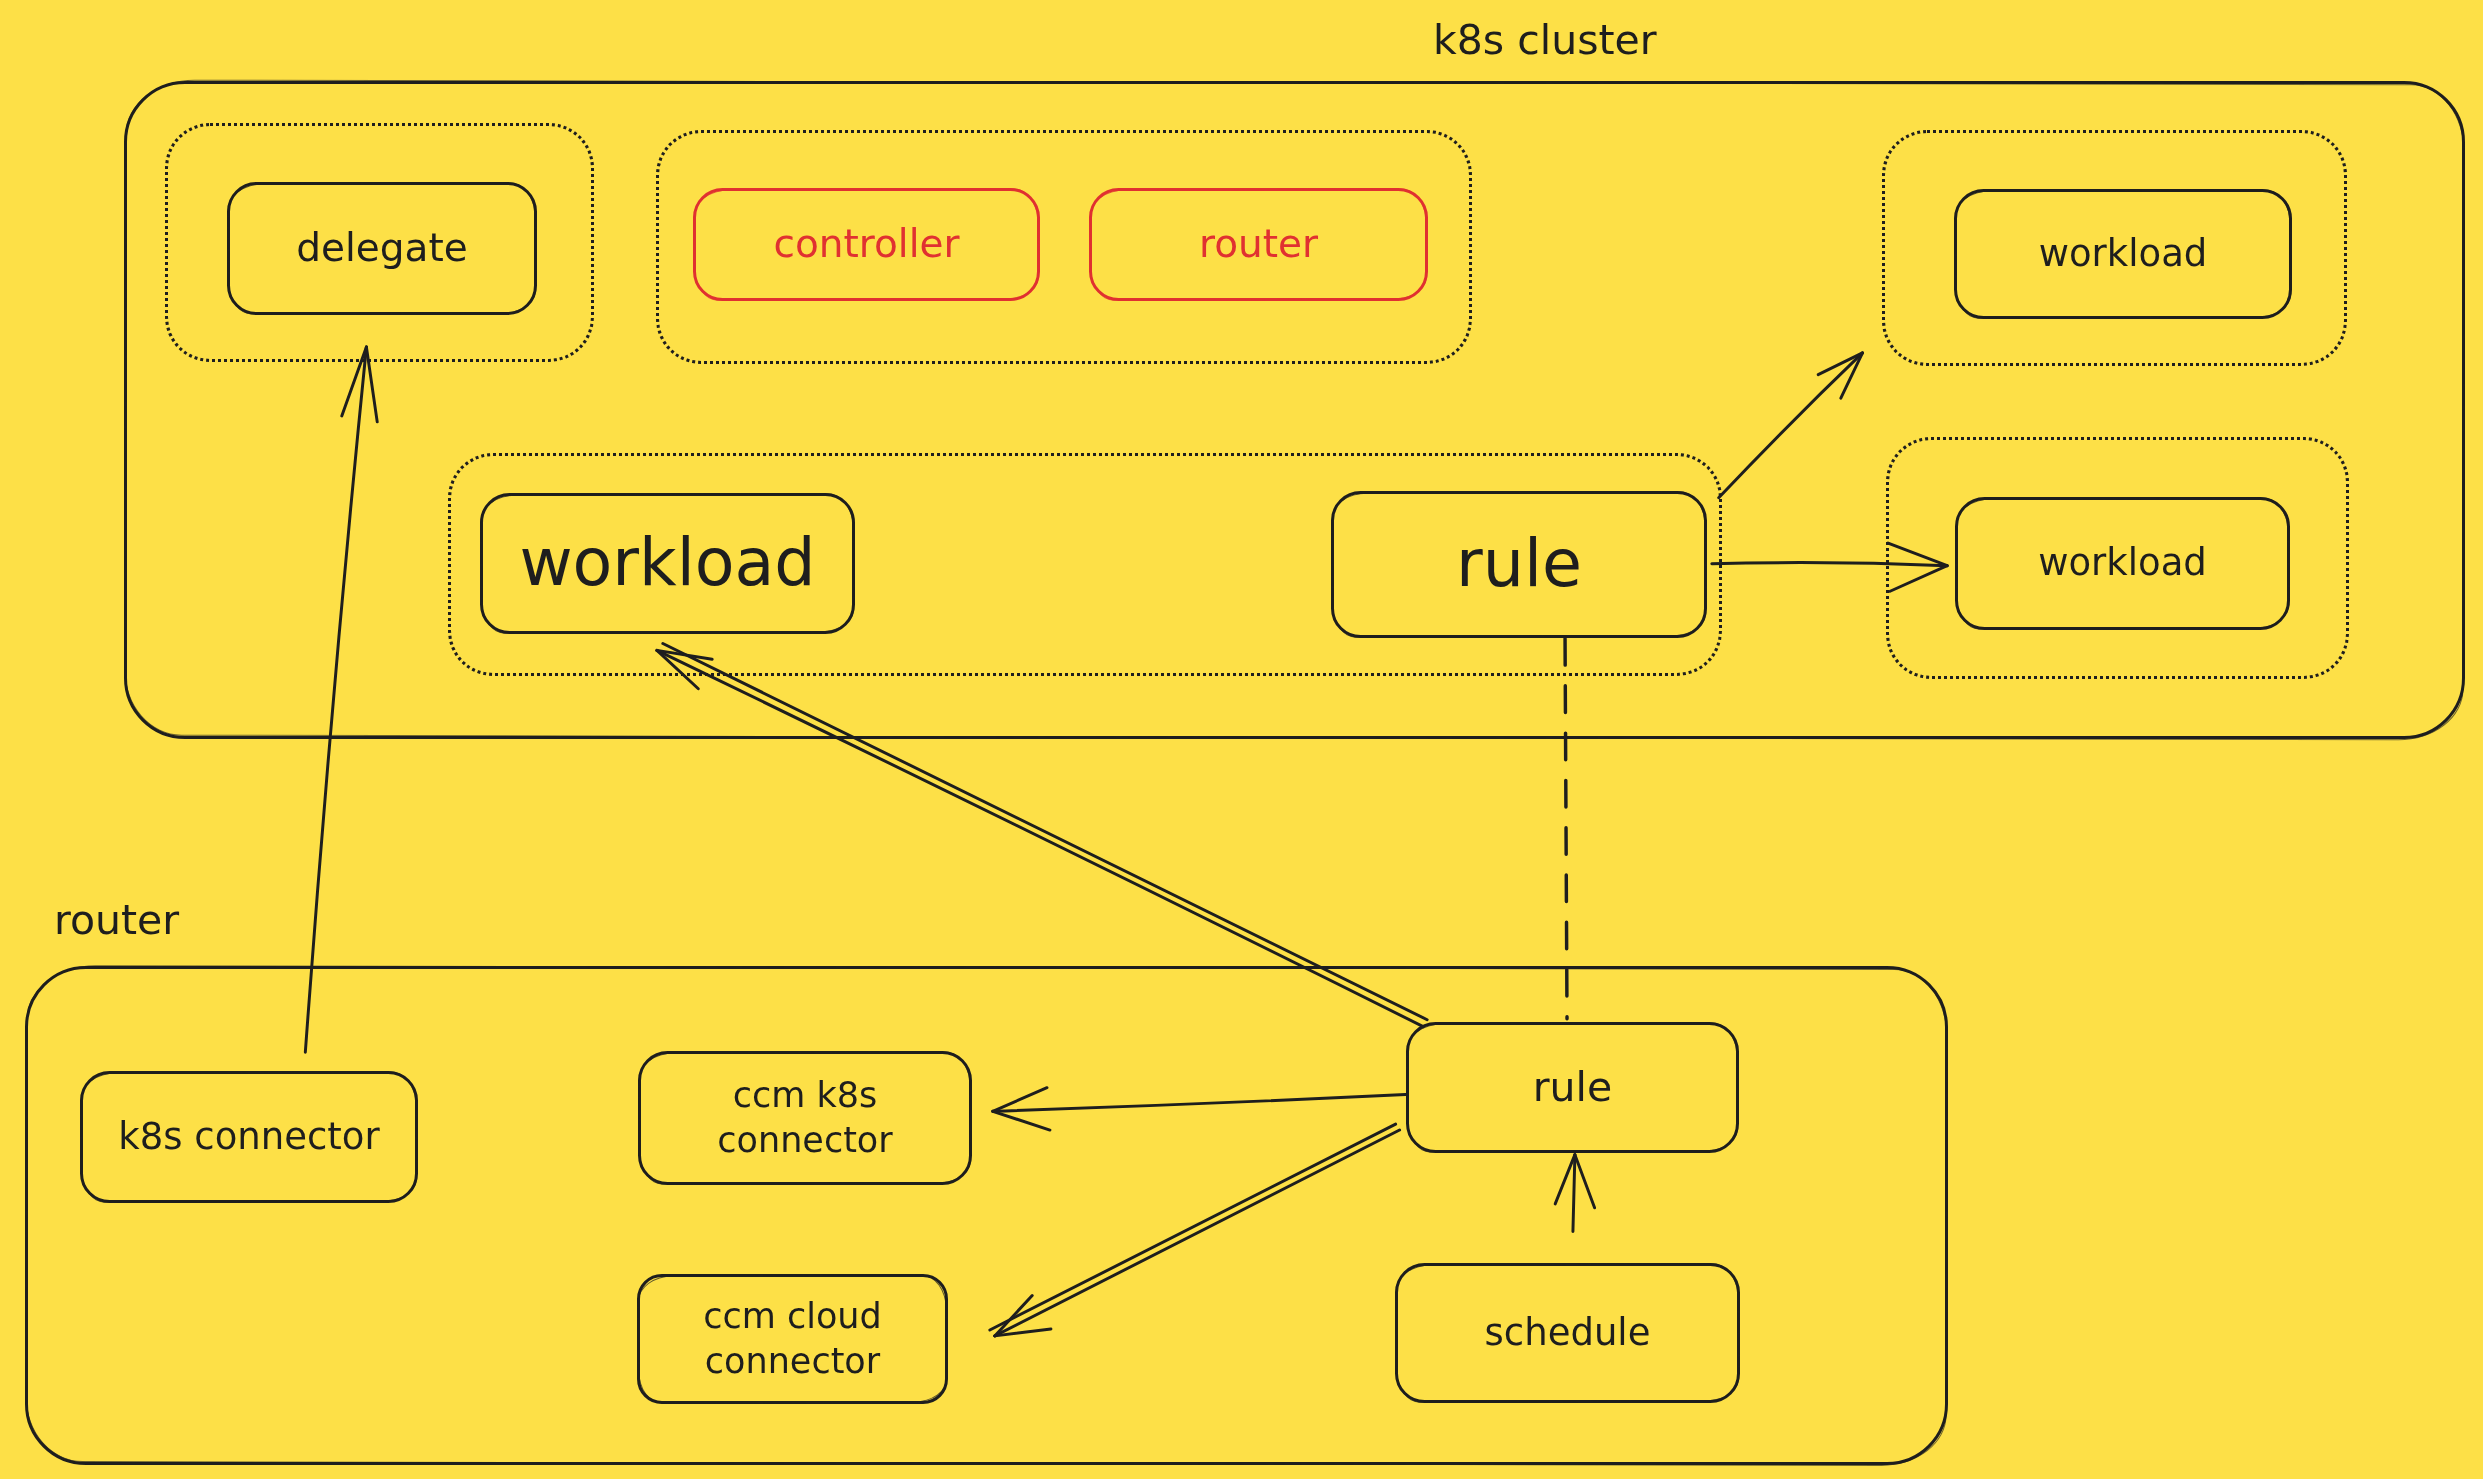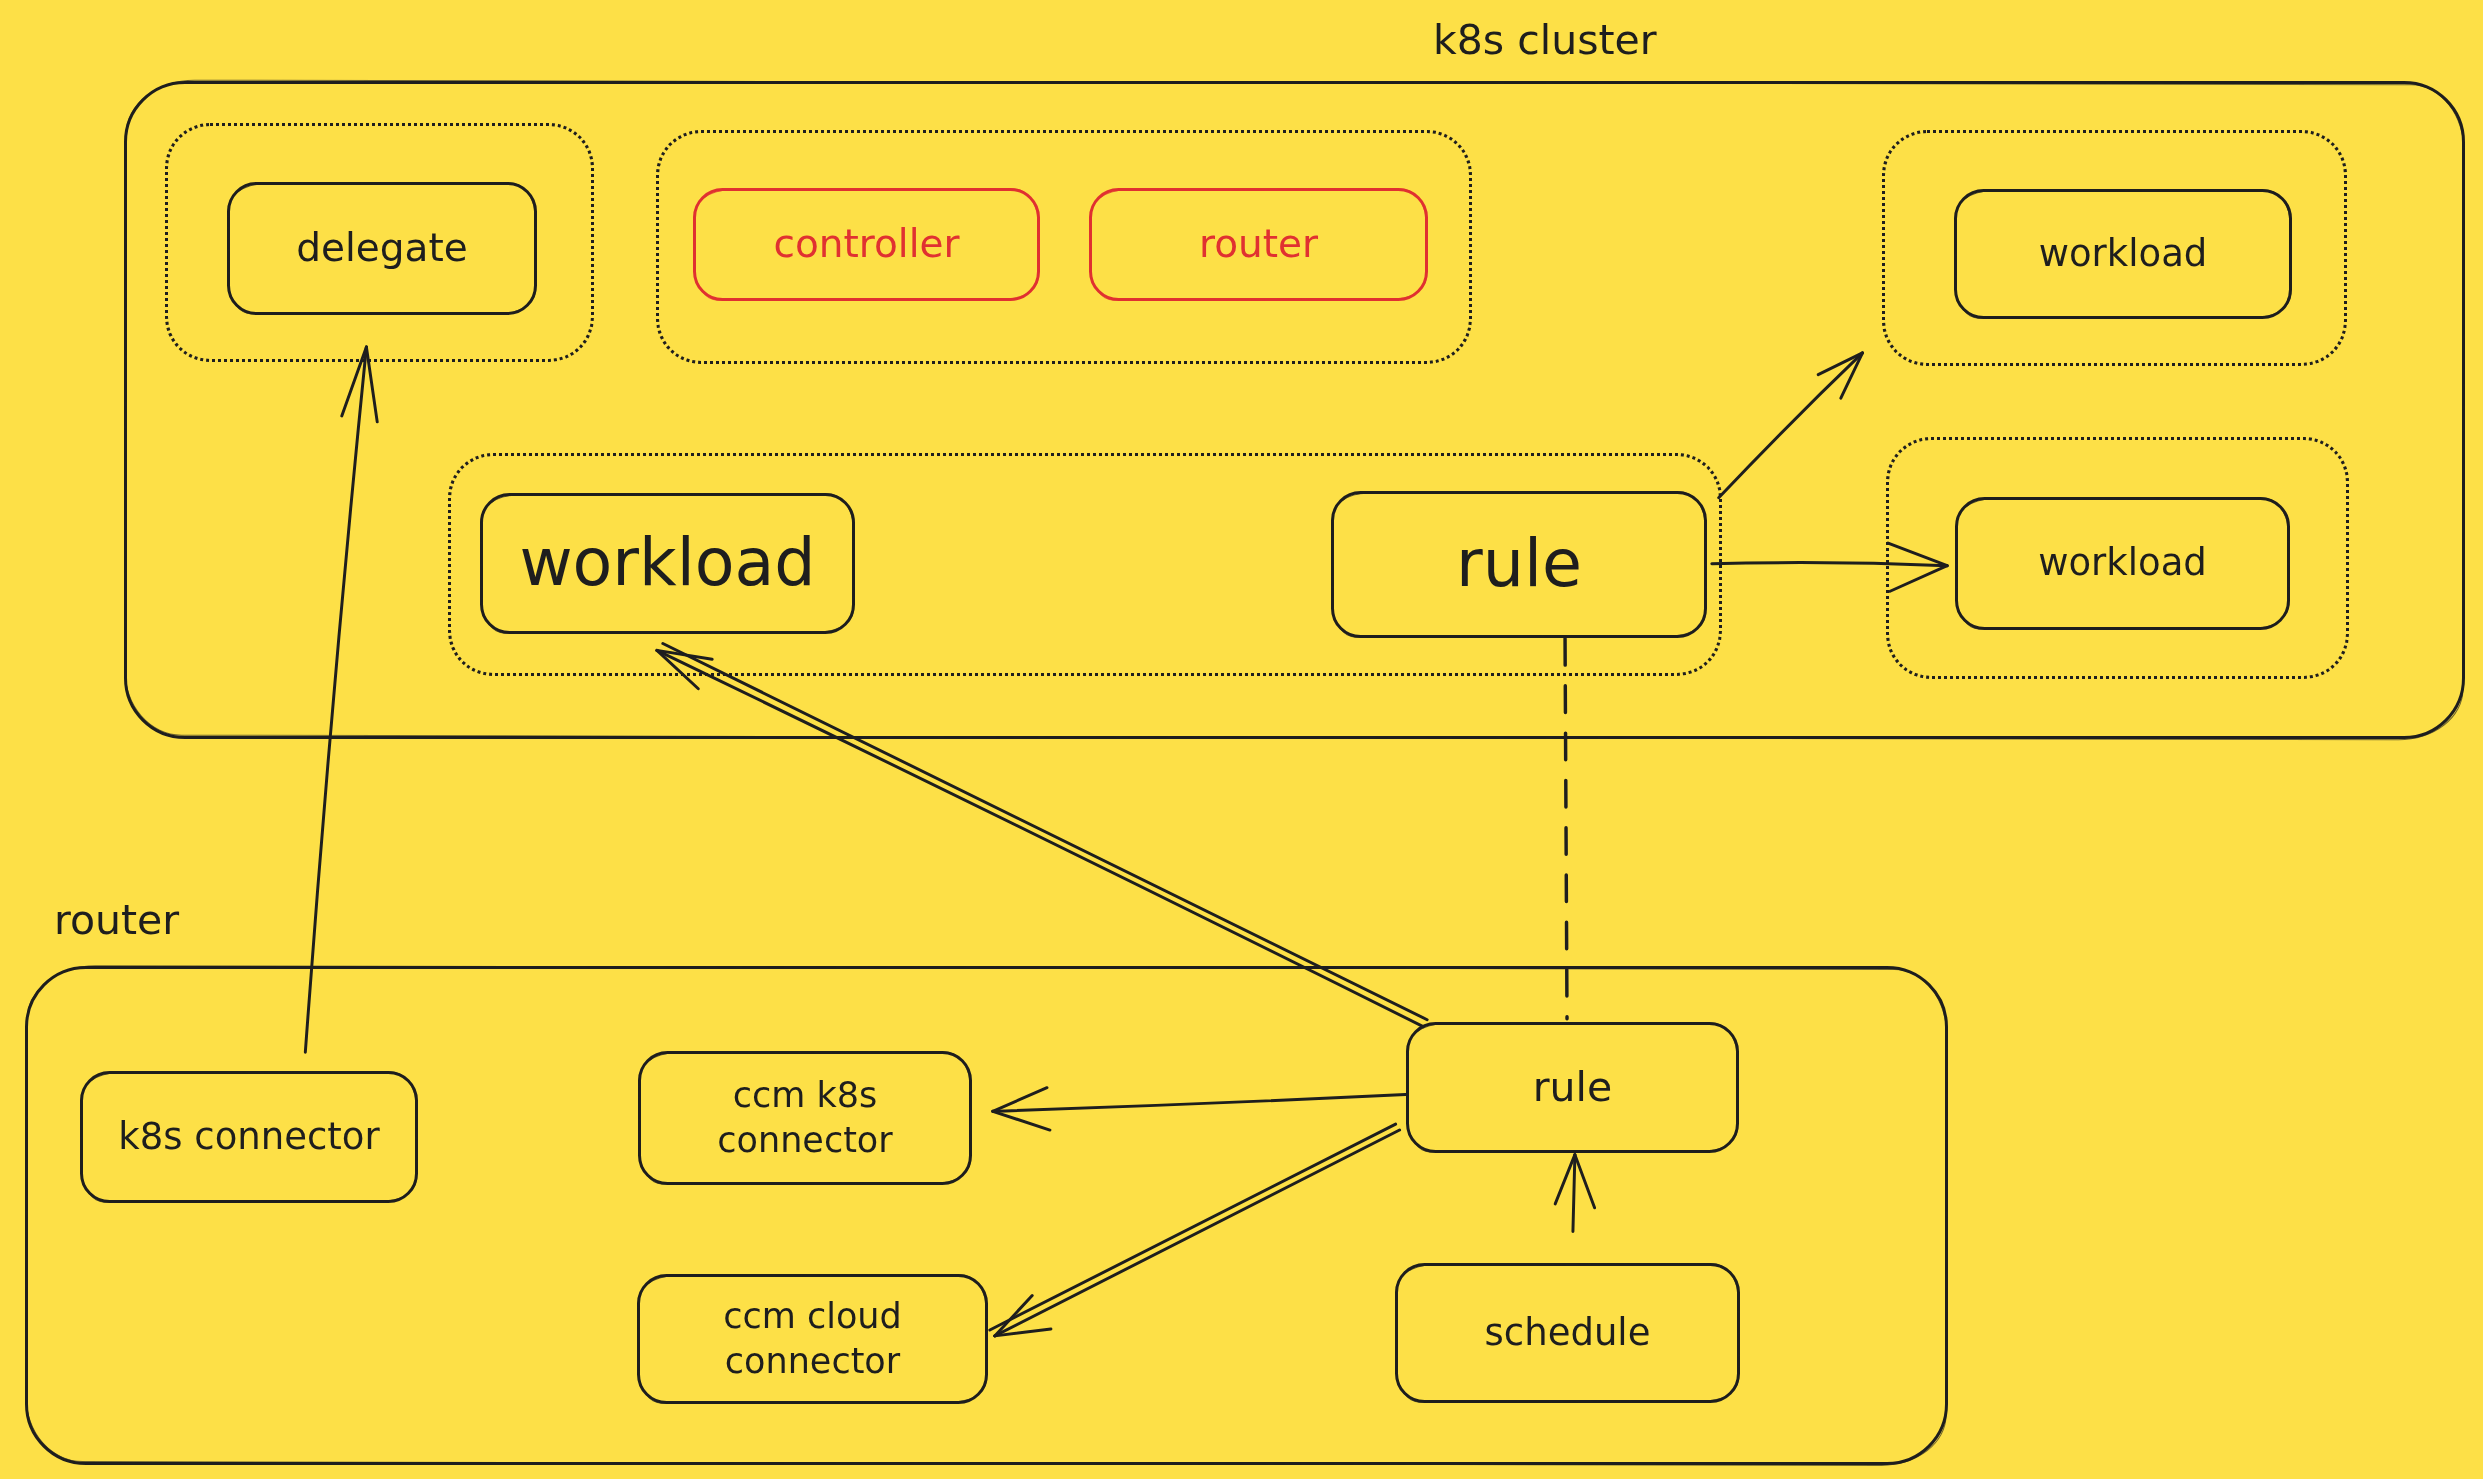--- a/index.html
+++ b/index.html
@@ -54,21 +54,21 @@
   #grp-workload-r{left:1886px;top:437px;width:463px;height:242px;}
   #n-delegate{left:227px;top:182px;width:310px;height:133px;}
   #n-controller{left:693px;top:188px;width:347px;height:113px;}
   #n-router{left:1089px;top:188px;width:339px;height:113px;}
   #n-workload-tr{left:1954px;top:189px;width:338px;height:130px;font-size:37px;}
   #n-workload-mid{left:480px;top:493px;width:375px;height:141px;}
   #n-rule-k8s{left:1331px;top:491px;width:376px;height:147px;}
   #n-workload-r{left:1955px;top:497px;width:335px;height:133px;font-size:37px;}
   #n-k8s-connector{left:80px;top:1071px;width:338px;height:132px;font-size:37px;}
   #n-ccm-k8s{left:638px;top:1051px;width:334px;height:134px;font-size:35px;}
-  #n-ccm-cloud{left:637px;top:1274px;width:351px;height:130px;font-size:35px;}
+  #n-ccm-cloud{left:637px;top:1274px;width:311px;height:130px;font-size:35px;border-radius:25px;}
   #n-rule-harness{left:1406px;top:1022px;width:333px;height:131px;font-size:41px;}
   #n-schedule{left:1395px;top:1263px;width:345px;height:140px;font-size:37px;}
   
   #edges{position:absolute;left:0;top:0;z-index:10;pointer-events:none;}
   #edges path{fill:none;stroke:#1e1e1e;stroke-width:3;stroke-linecap:round;}
   #edges .dashed{stroke-dasharray:27 21;stroke-width:3.5;}
 </style>
 </head>
 <body>
 

